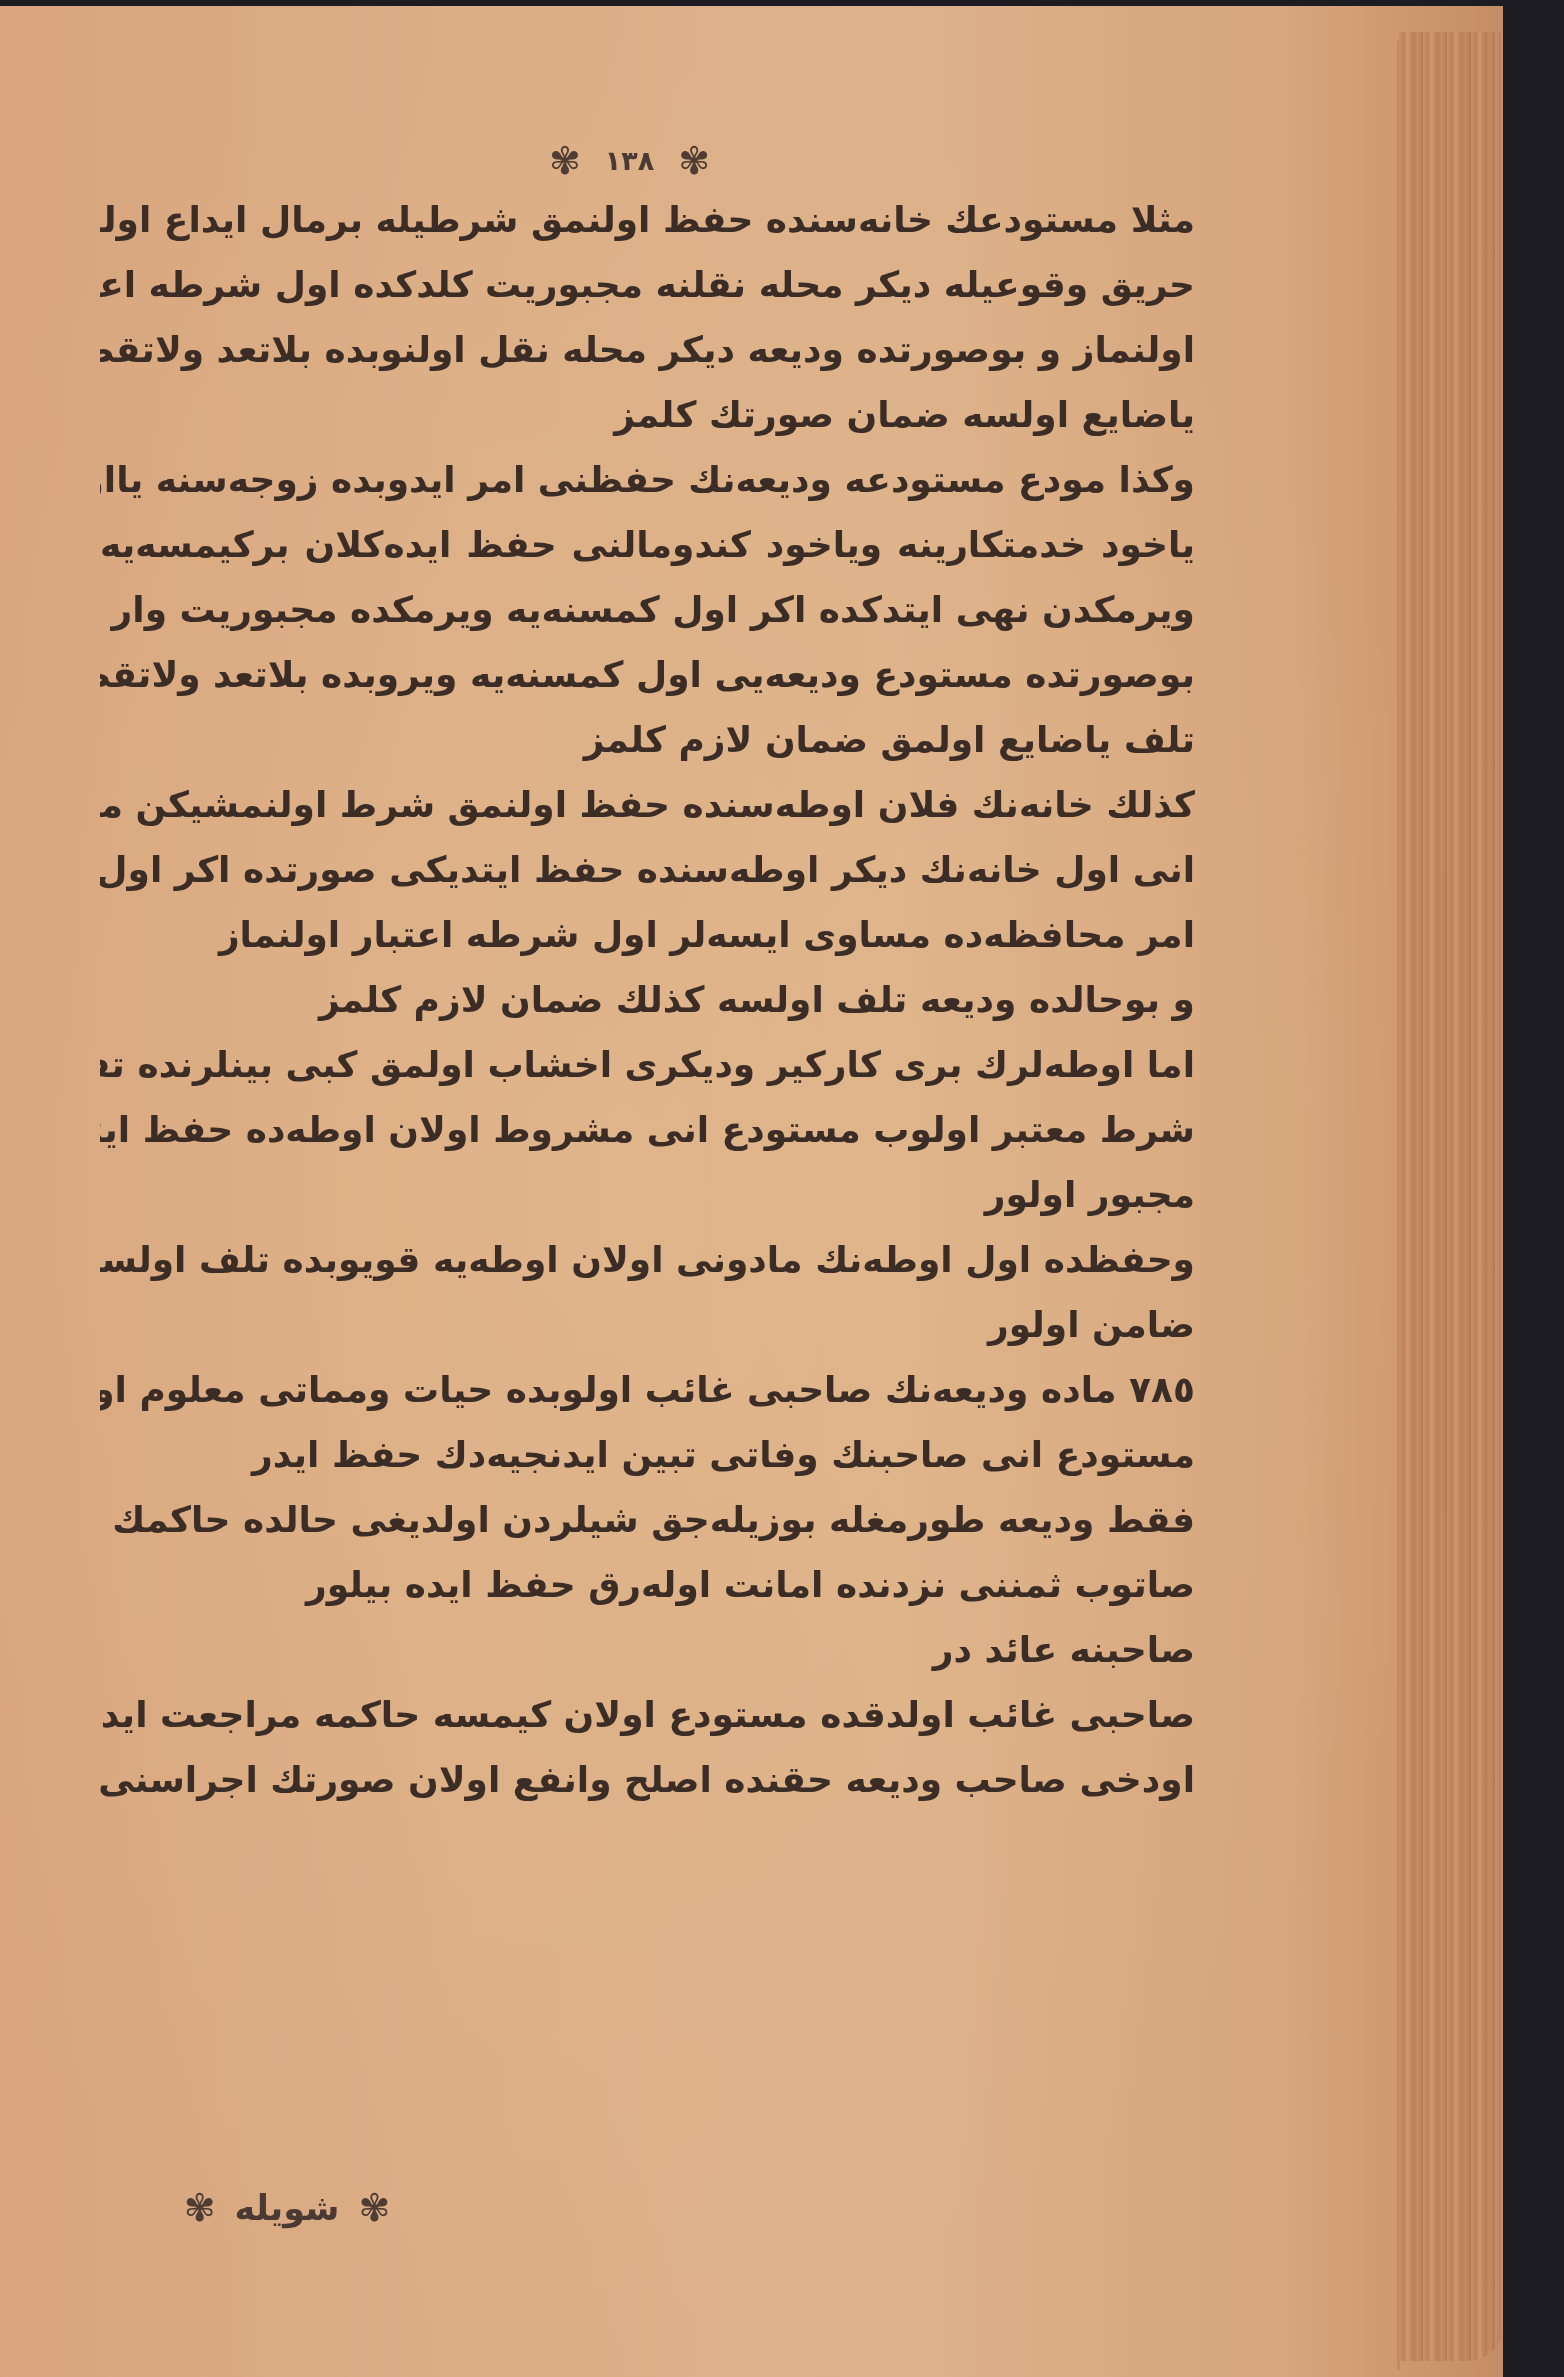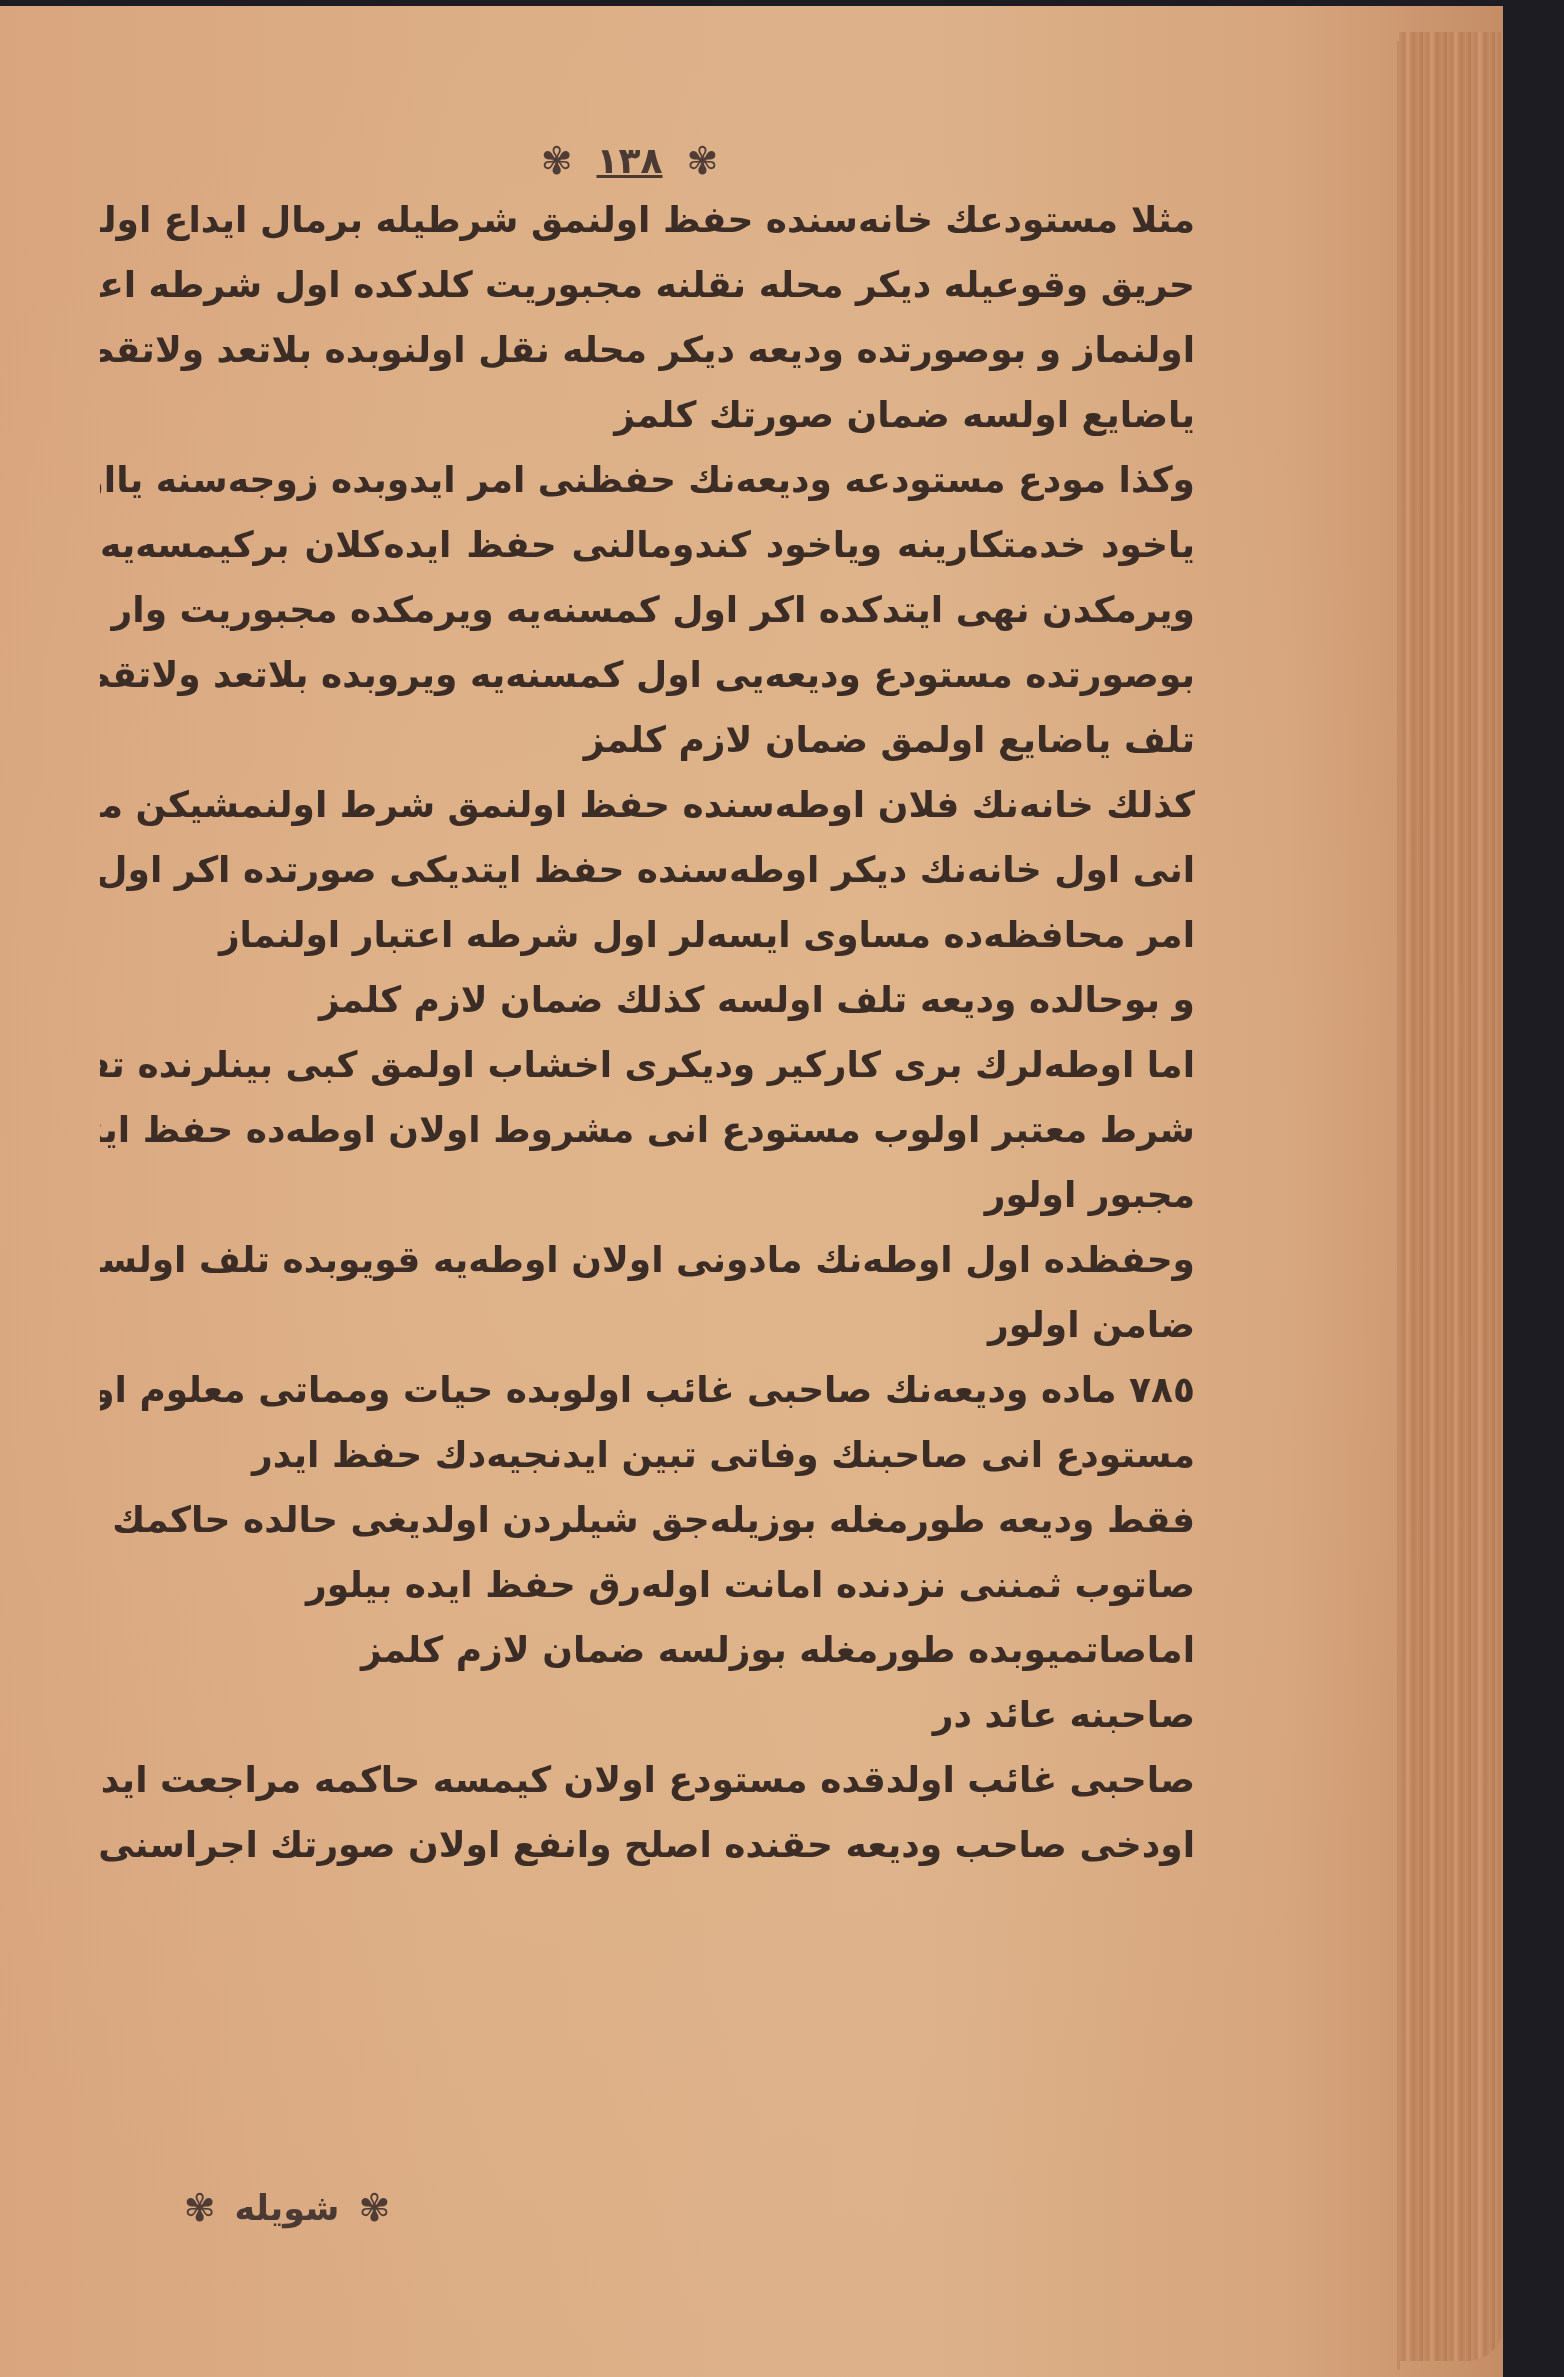--- a/index.html
+++ b/index.html
@@ -68,24 +68,23 @@
     direction: rtl;
     color: #4a3a33;
     font-family: "DejaVu Sans", sans-serif;
   }
   .ornament {
     font-size: 38px;
     line-height: 1;
     color: #4e3c35;
   }
   .page-number {
-    font-size: 36px;
+    font-size: 27px;
     font-weight: bold;
     letter-spacing: 1.7px;
-    text-decoration: underline;
   }
   .line {
     font-size: 36px;
     line-height: 65px;
     height: 65px;
     white-space: nowrap;
     overflow: hidden;
     font-weight: bold;
     text-align: justify;
     text-align-last: justify;
@@ -143,21 +142,20 @@
     <div class="line short">و بوحالده وديعه تلف اولسه كذلك ضمان لازم كلمز</div>
     <div class="line">اما اوطه‌لرك برى كاركير وديكرى اخشاب اولمق كبى بينلرنده تفاوت بولنسه</div>
     <div class="line">شرط معتبر اولوب مستودع انى مشروط اولان اوطه‌ده حفظ ايتمكه</div>
     <div class="line short">مجبور اولور</div>
     <div class="line">وحفظده اول اوطه‌نك مادونى اولان اوطه‌يه قويوبده تلف اولسه</div>
     <div class="line short">ضامن اولور</div>
     <div class="line">٧٨٥ ماده   وديعه‌نك صاحبى غائب اولوبده حيات ومماتى معلوم اولسه</div>
     <div class="line short">مستودع انى صاحبنك وفاتى تبين ايدنجيه‌دك حفظ ايدر</div>
     <div class="line">فقط وديعه طورمغله بوزيله‌جق شيلردن اولديغى حالده حاكمك اذنيله</div>
     <div class="line short">صاتوب ثمننى نزدنده امانت اوله‌رق حفظ ايده بيلور</div>
-    <div class="line short">اماصاتميوبده طورمغله بوزلسه ضمان لازم كلمز</div>
     <div class="line short">صاحبنه عائد در</div>
     <div class="line">صاحبى غائب اولدقده مستودع اولان كيمسه حاكمه مراجعت ايدوب</div>
     <div class="line">اودخى صاحب وديعه حقنده اصلح وانفع اولان صورتك اجراسنى امر ايلر</div>
   </div>
 
   <div class="footer">
     <span class="ornament">✾</span>
     <span class="catchword">شويله</span>
     <span class="ornament">✾</span>
   </div>

